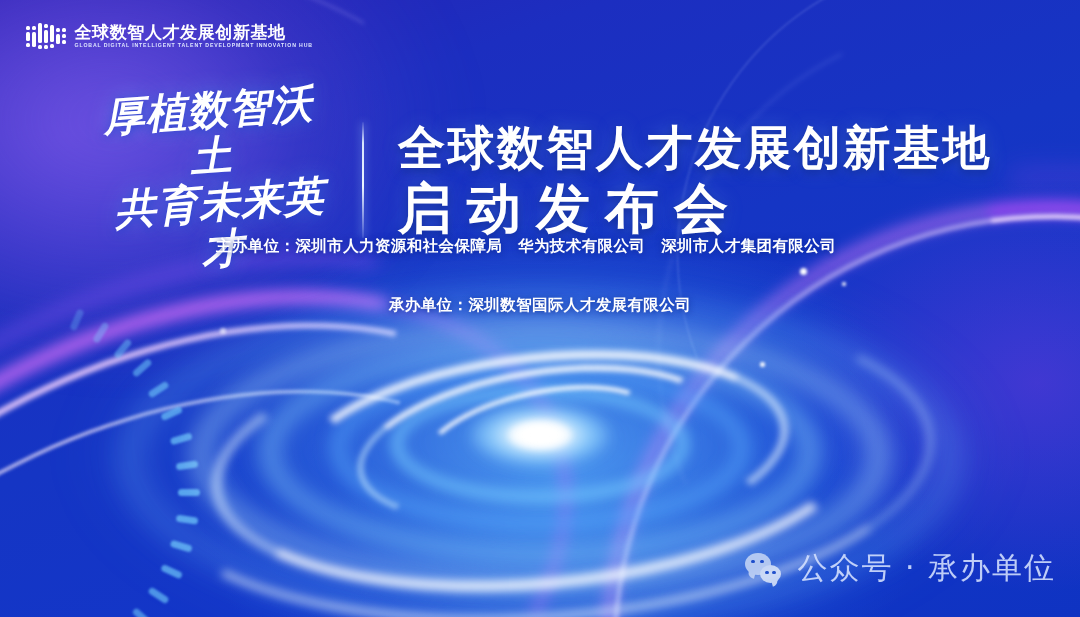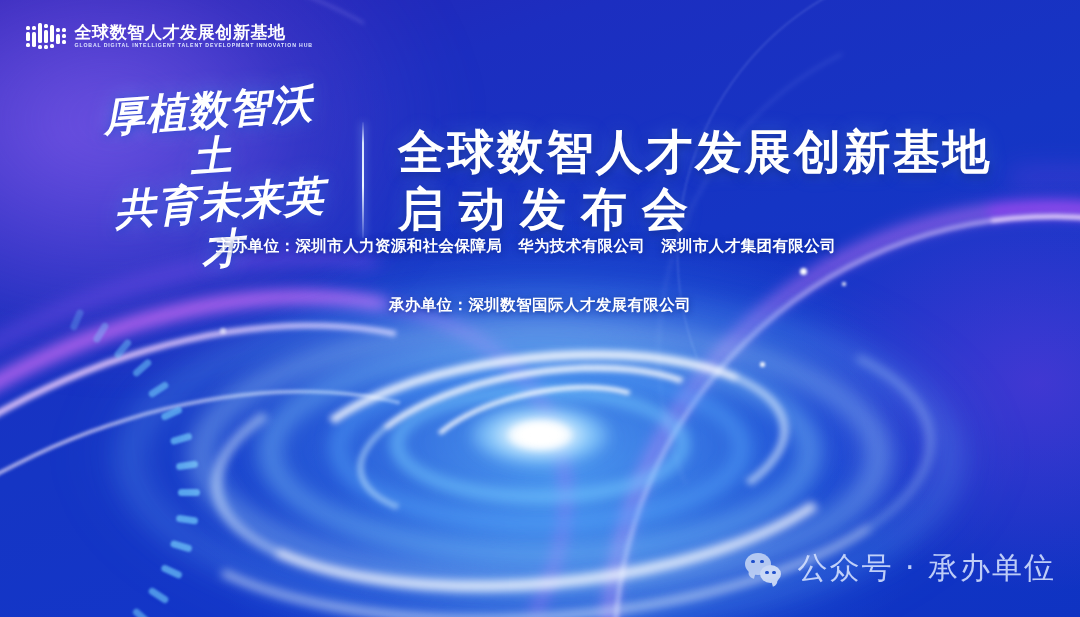--- a/index.html
+++ b/index.html
@@ -151,21 +151,21 @@
   .divider { width:2px; height:116px; margin:0 34px 0 24px; border-radius:2px;
     background:linear-gradient(180deg, rgba(190,215,255,0.15) 0%, rgba(225,238,255,0.95) 18%,
                rgba(235,245,255,1) 55%, rgba(190,215,255,0.2) 100%);
     box-shadow:0 0 8px rgba(180,215,255,0.7); }
 
   .titles { display:flex; flex-direction:column; gap:8px; }
   .t1 { font-family:"DejaVu Sans","Liberation Sans",sans-serif;
         font-size:47px; font-weight:700; color:#fff; letter-spacing:2.5px; line-height:1.05;
         text-shadow:0 3px 9px rgba(10,35,140,0.85), 0 0 18px rgba(130,195,255,0.35); }
   .t2 { font-family:"DejaVu Sans","Liberation Sans",sans-serif;
-        font-size:46px; font-weight:700; color:#fff; letter-spacing:15px; line-height:1.05;
+        font-size:54px; font-weight:700; color:#fff; letter-spacing:15px; line-height:1.05;
         text-shadow:0 3px 9px rgba(10,35,140,0.85), 0 0 18px rgba(130,195,255,0.35); }
 
   
   .orgLine { position:absolute; width:1080px; text-align:center; color:#ffffff;
     font-family:"DejaVu Sans","Liberation Sans",sans-serif; font-weight:700;
     font-size:15.5px; letter-spacing:0.4px;
     text-shadow:0 1px 6px rgba(10,35,140,0.8); }
   #orgHost { top:236px; padding-right:28px; }
   #orgCoHost { top:295px; }
 

